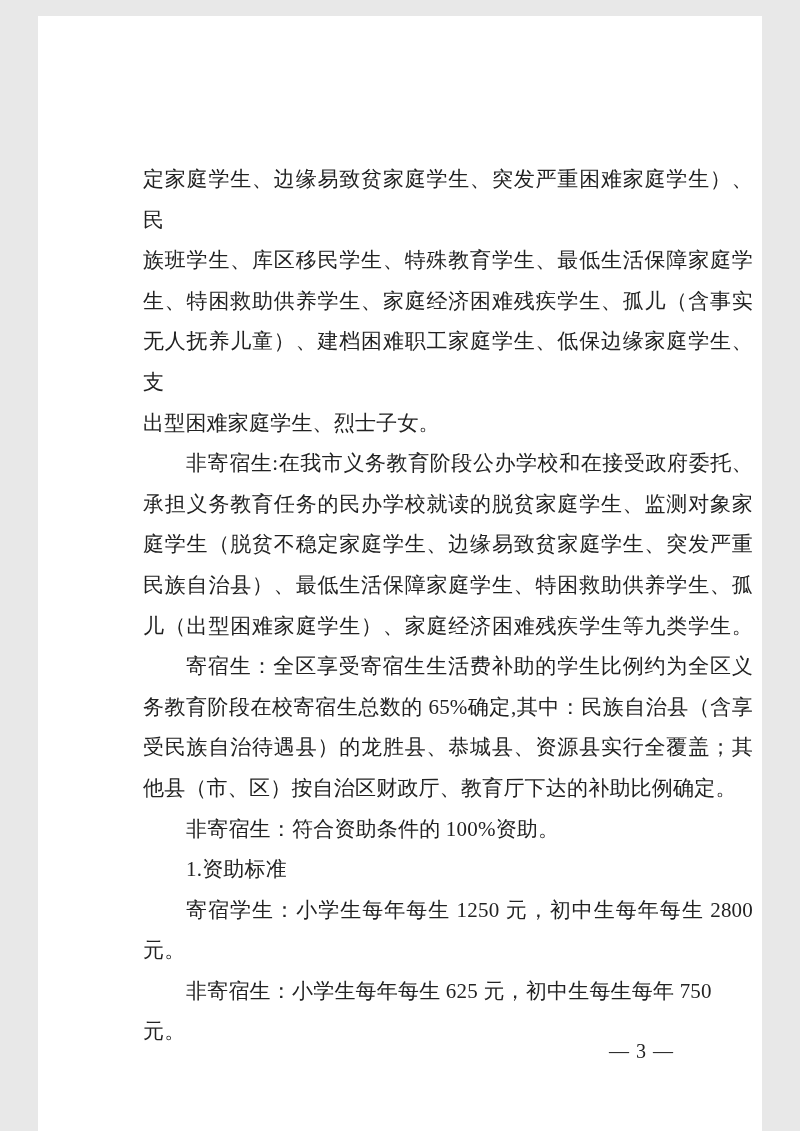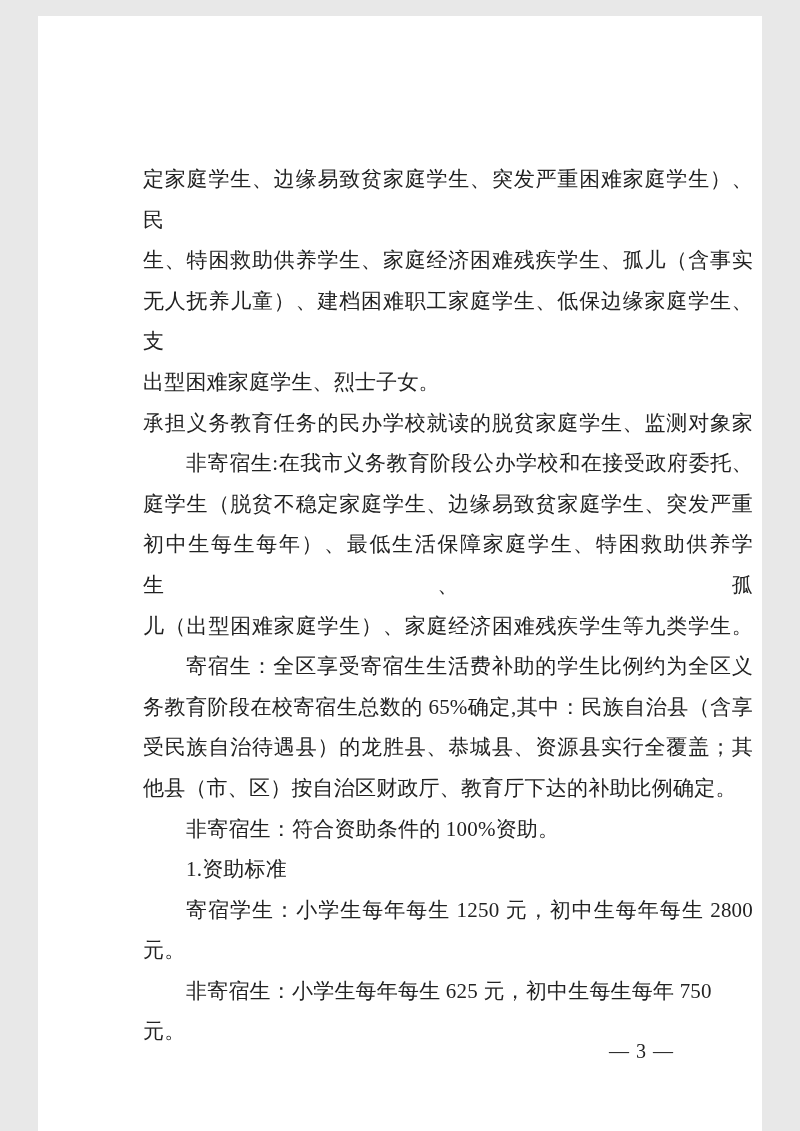--- a/index.html
+++ b/index.html
@@ -47,27 +47,28 @@
     color: #222222;
     letter-spacing: 1px;
   }
 </style>
 </head>
 <body>
 
 <div class="page">
   <div class="text-block">
       <div class="line fill">定家庭学生、边缘易致贫家庭学生、突发严重困难家庭学生）、民</div>
+      <div class="line fill">族班学生、库区移民学生、特殊教育学生、最低生活保障家庭学</div>
       <div class="line fill">生、特困救助供养学生、家庭经济困难残疾学生、孤儿（含事实</div>
       <div class="line fill">无人抚养儿童）、建档困难职工家庭学生、低保边缘家庭学生、支</div>
       <div class="line">出型困难家庭学生、烈士子女。</div>
+      <div class="line fill indent">非寄宿生:在我市义务教育阶段公办学校和在接受政府委托、</div>
       <div class="line fill">承担义务教育任务的民办学校就读的脱贫家庭学生、监测对象家</div>
-      <div class="line fill indent">非寄宿生:在我市义务教育阶段公办学校和在接受政府委托、</div>
       <div class="line fill">庭学生（脱贫不稳定家庭学生、边缘易致贫家庭学生、突发严重</div>
-      <div class="line fill">初中生每生每年）、最低生活保障家庭学生、特困救助供养学生、孤</div>
+      <div class="line fill">民族自治县）、最低生活保障家庭学生、特困救助供养学生、孤</div>
       <div class="line fill">儿（出型困难家庭学生）、家庭经济困难残疾学生等九类学生。</div>
       <div class="line fill indent">寄宿生：全区享受寄宿生生活费补助的学生比例约为全区义</div>
       <div class="line fill">务教育阶段在校寄宿生总数的 65%确定,其中：民族自治县（含享</div>
       <div class="line fill">受民族自治待遇县）的龙胜县、恭城县、资源县实行全覆盖；其</div>
       <div class="line">他县（市、区）按自治区财政厅、教育厅下达的补助比例确定。</div>
       <div class="line indent">非寄宿生：符合资助条件的 100%资助。</div>
       <div class="line indent">1.资助标准</div>
       <div class="line fill indent">寄宿学生：小学生每年每生 1250 元，初中生每年每生 2800</div>
       <div class="line">元。</div>
       <div class="line indent">非寄宿生：小学生每年每生 625 元，初中生每生每年 750 元。</div>

